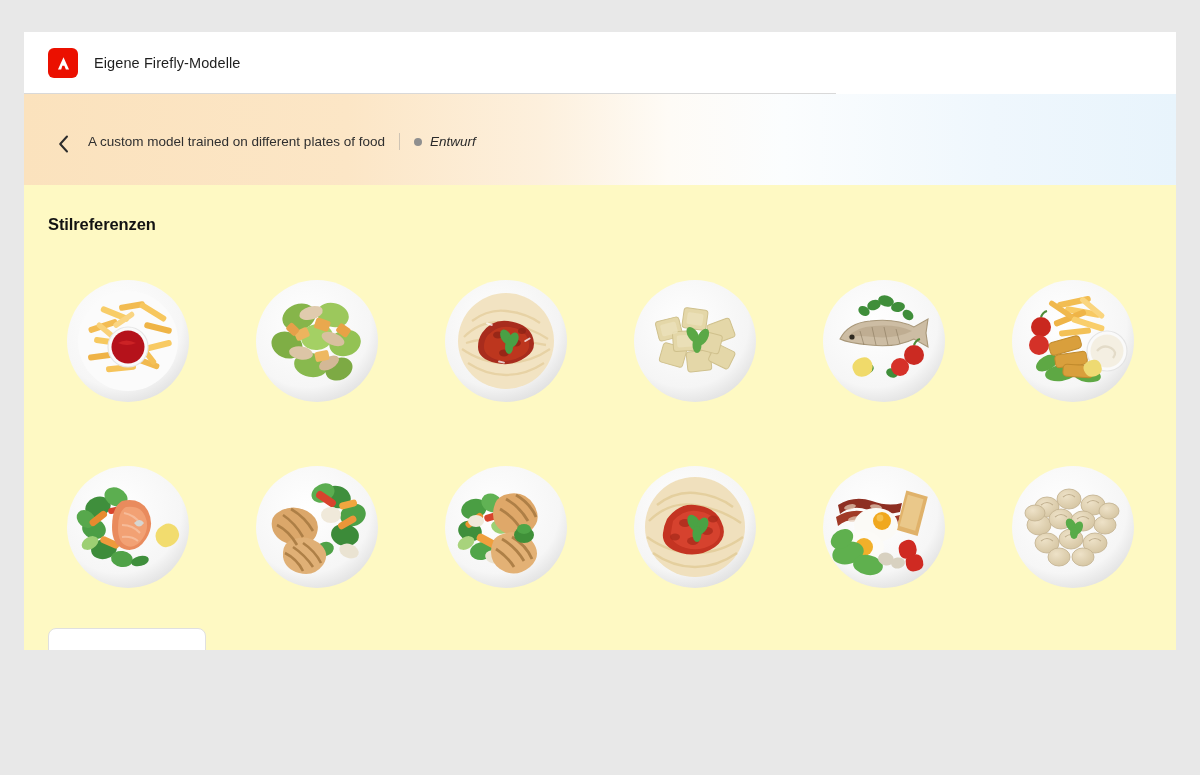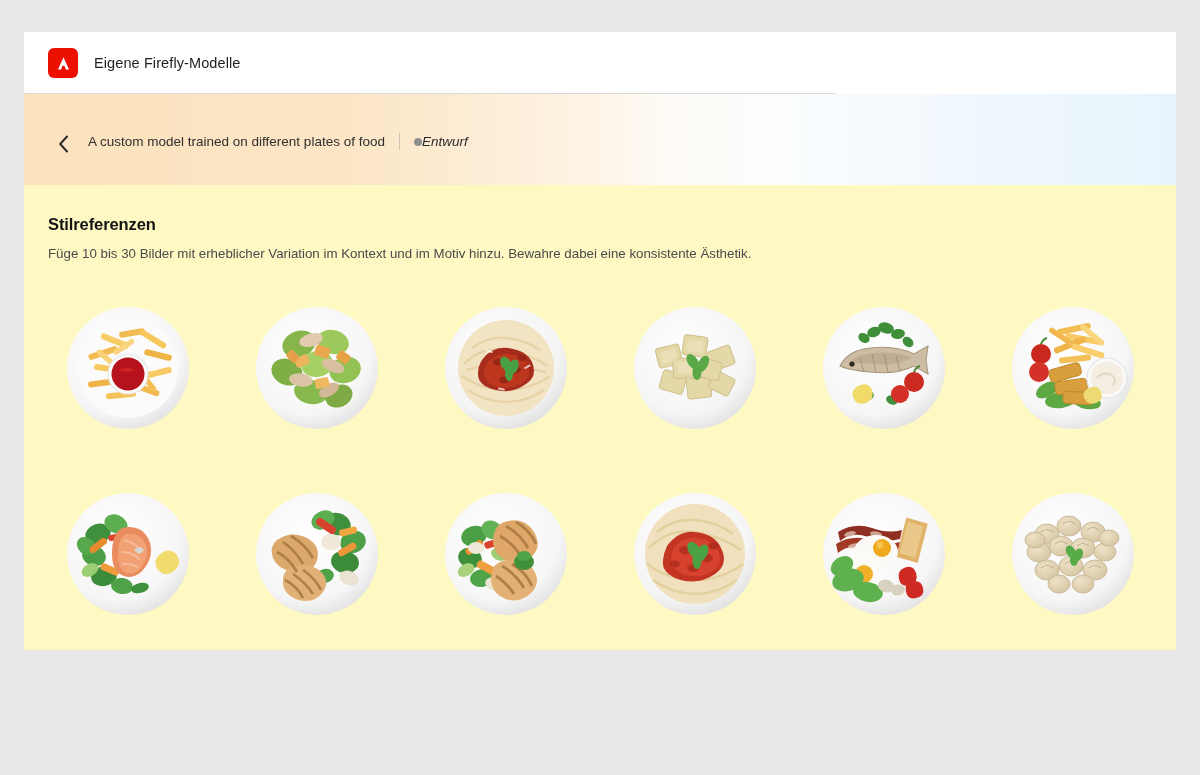--- a/index.html
+++ b/index.html
@@ -105,20 +105,21 @@
   }
   .sub-divider {
     width: 1px;
     height: 17px;
     background: #cfc4b4;
     margin: 0 14px;
   }
   .status-chip {
     display: flex;
     align-items: center;
+    gap: 8px;
   }
   .status-dot {
     width: 8px; height: 8px;
     border-radius: 50%;
     background: #8f8f8f;
     flex: none;
   }
   .status-label {
     font-size: 13.5px;
     font-style: italic;
@@ -209,21 +210,20 @@
         <div class="status-chip">
           <span class="status-dot"></span>
           <span class="status-label">Entwurf</span>
         </div>
       </div>
     </div>
   </div>
 
   <div class="content">
     <div class="section-title">Stilreferenzen</div>
-    <div class="section-desc">Füge 10 bis 30 Bilder mit erheblicher Variation im Kontext und im Motiv hinzu. Bewahre dabei eine konsistente Ästhetik.</div>
 
     <div class="grid">
 
       <div class="ref-cell">
         <div class="plate">
           <svg viewBox="0 0 128 128">
             <defs>
               <radialGradient id="pl1" cx="42%" cy="36%" r="72%">
                 <stop offset="0%" stop-color="#ffffff"></stop>
                   <stop offset="72%" stop-color="#f6f6f6"></stop>

